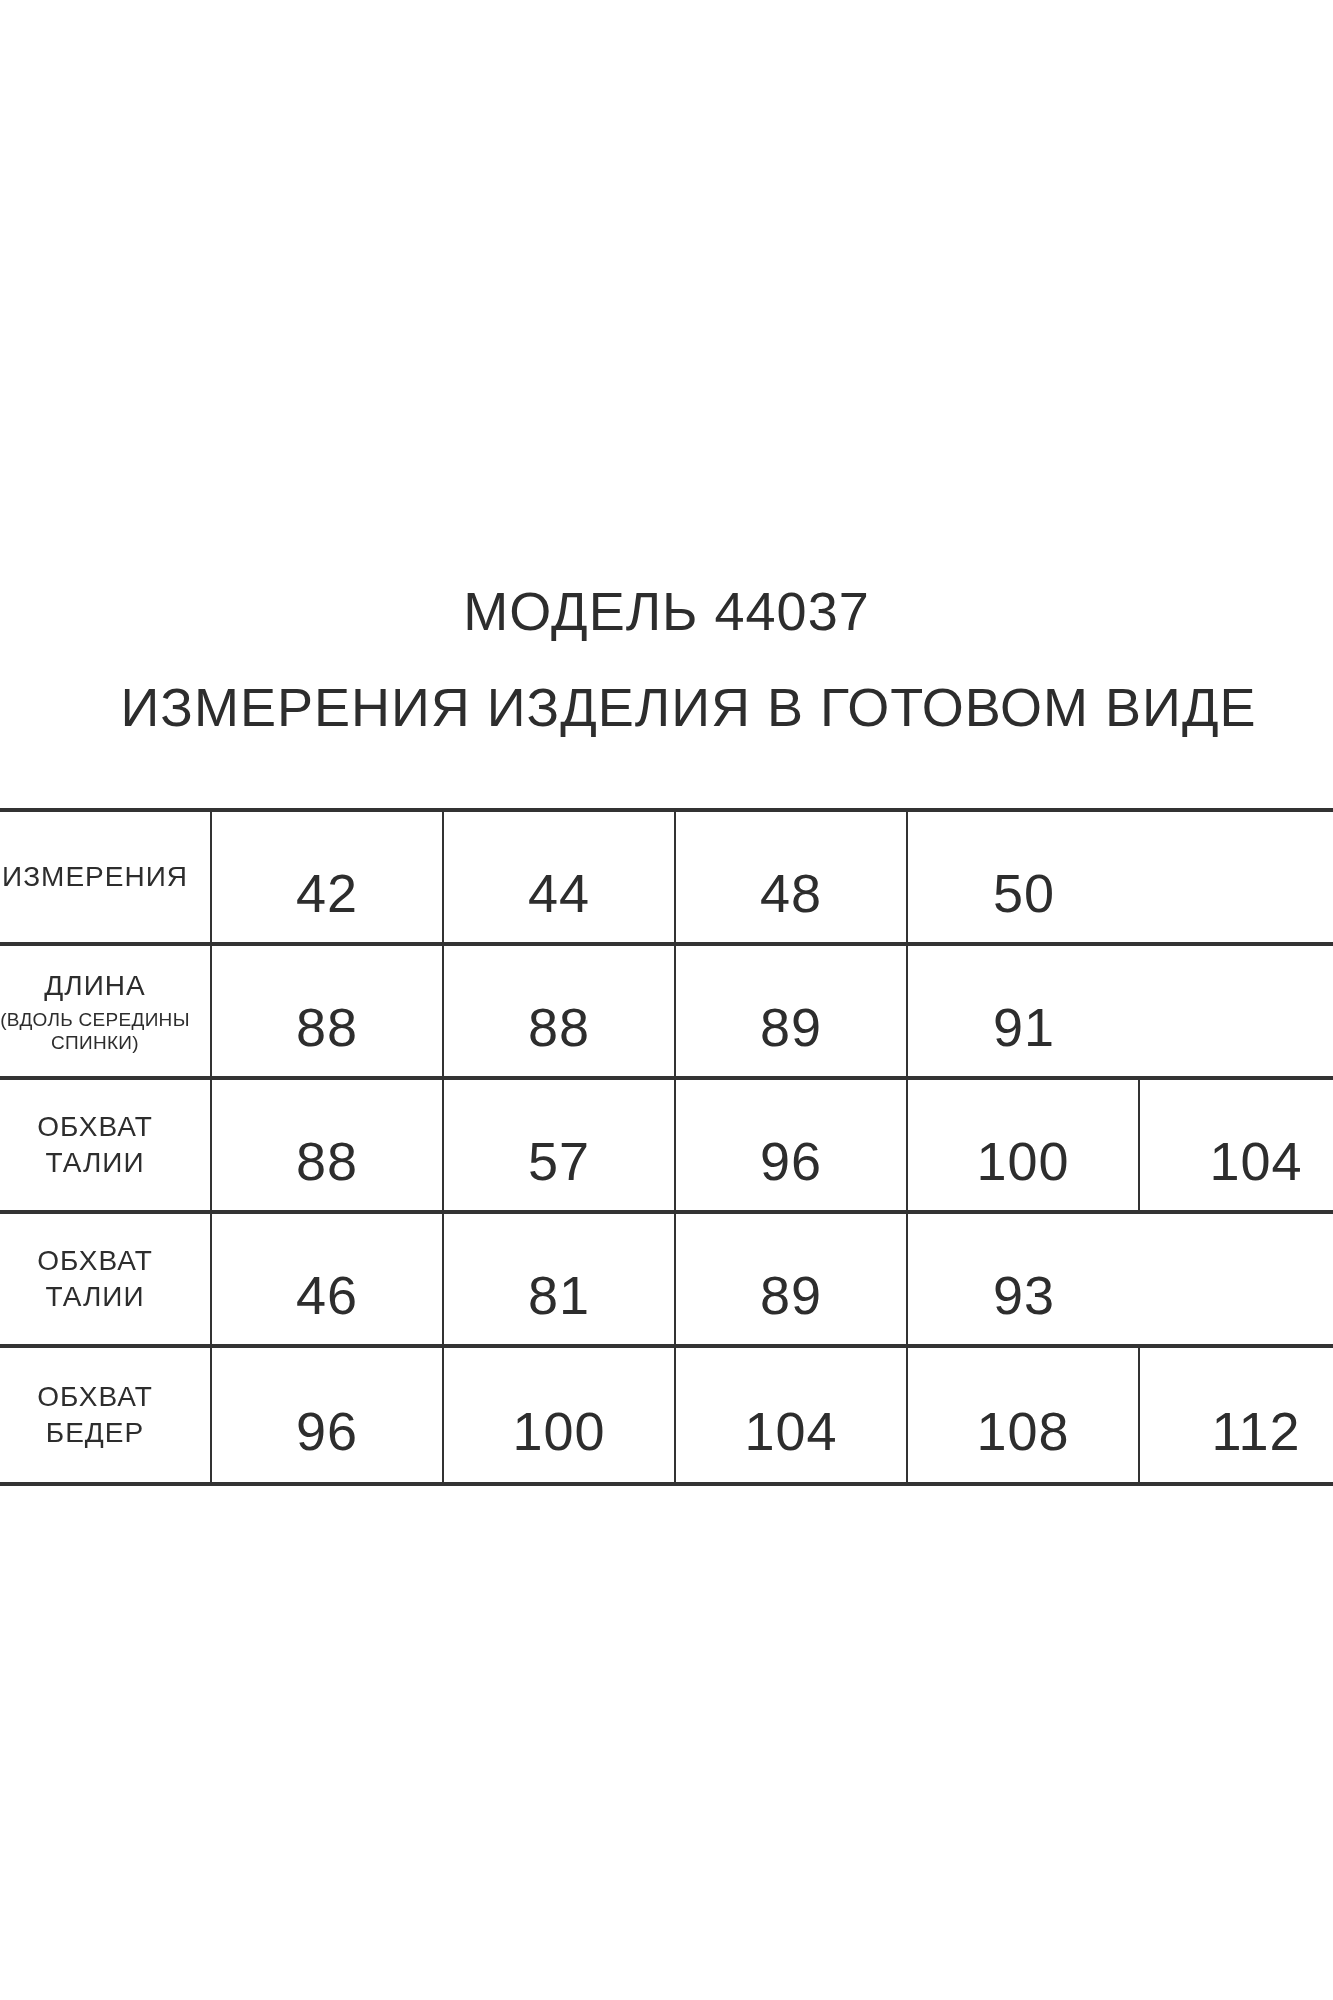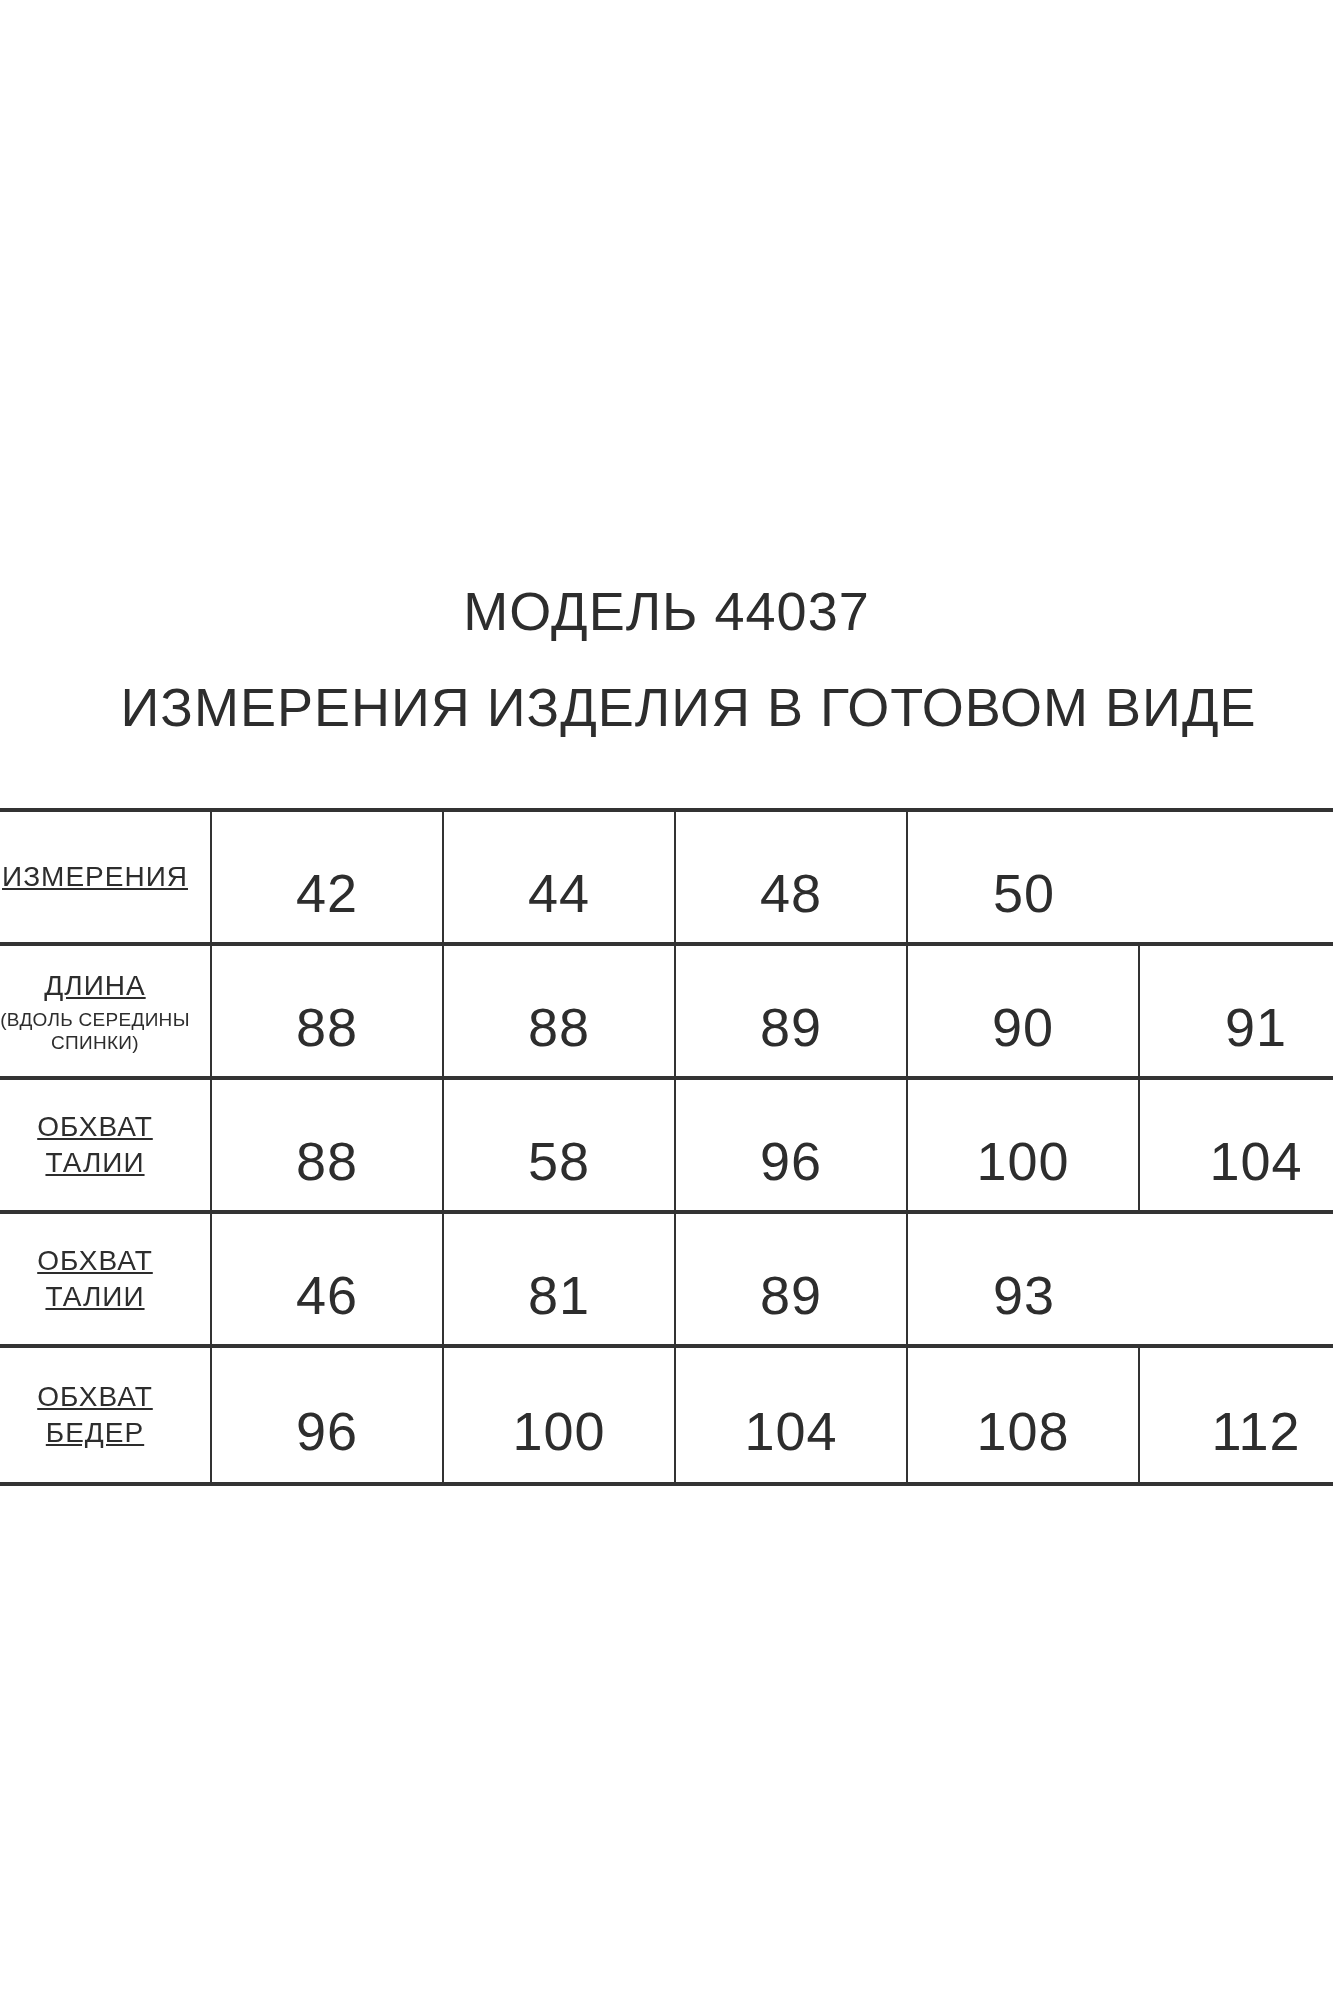--- a/index.html
+++ b/index.html
@@ -71,21 +71,20 @@
   .value {
     font-size: 54px;
     letter-spacing: 1px;
     margin-top: 32px;
   }
   .label-main {
     font-size: 28px;
     letter-spacing: 1px;
     line-height: 1.3;
     max-width: 190px;
-    text-decoration: underline;
   }
   .sublabel {
     font-size: 19px;
     letter-spacing: 0.3px;
     line-height: 1.18;
     margin-top: 5px;
     max-width: 225px;
   }
 </style>
 </head>
@@ -126,36 +125,33 @@
       <div class="t-cell">
         <span class="value">88</span>
       </div>
       <div class="t-cell">
         <span class="value">88</span>
       </div>
       <div class="t-cell">
         <span class="value">89</span>
       </div>
       <div class="t-cell">
-        <span class="value">90</span>
-      </div>
-      <div class="t-cell">
         <span class="value">91</span>
       </div>
     </div>
 
     <div class="t-row">
       <div class="t-cell">
         <span class="label-main">ОБХВАТ ТАЛИИ</span>
       </div>
       <div class="t-cell">
         <span class="value">88</span>
       </div>
       <div class="t-cell">
-        <span class="value">58</span>
+        <span class="value">57</span>
       </div>
       <div class="t-cell">
         <span class="value">96</span>
       </div>
       <div class="t-cell">
         <span class="value">100</span>
       </div>
       <div class="t-cell">
         <span class="value">104</span>
       </div>

